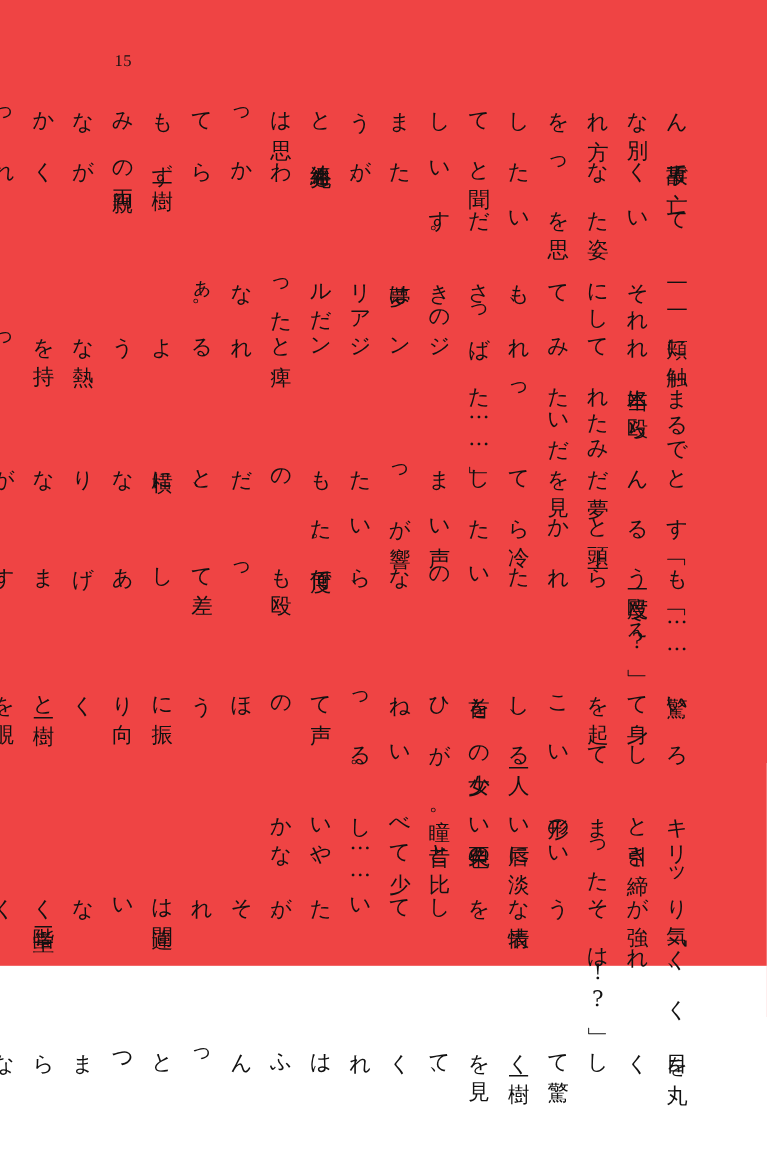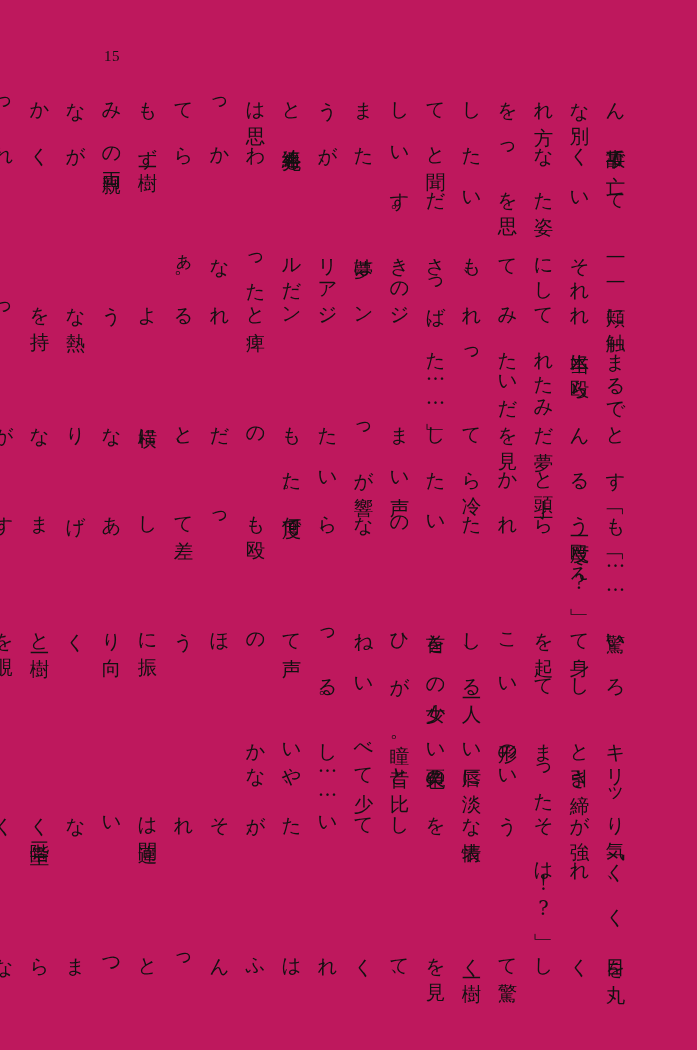--- a/index.html
+++ b/index.html
@@ -10,23 +10,23 @@
   body {
     width: 697px;
     height: 1050px;
     overflow: hidden;
     font-family: "DejaVu Serif", "Liberation Serif", serif;
     color: #0d0d0d;
   }
   .page {
     position: relative;
     width: 697px;
-    height: 1050px;
+    height: 878px;
     box-sizing: border-box;
-    background: #be185d;
+    background: #ef4444;
   }
   .page-number {
     position: absolute;
     top: 48px;
     left: 104px;
     font-size: 15px;
     font-family: "Liberation Serif", "DejaVu Serif", serif;
     letter-spacing: 0.5px;
     color: #111;
   }

